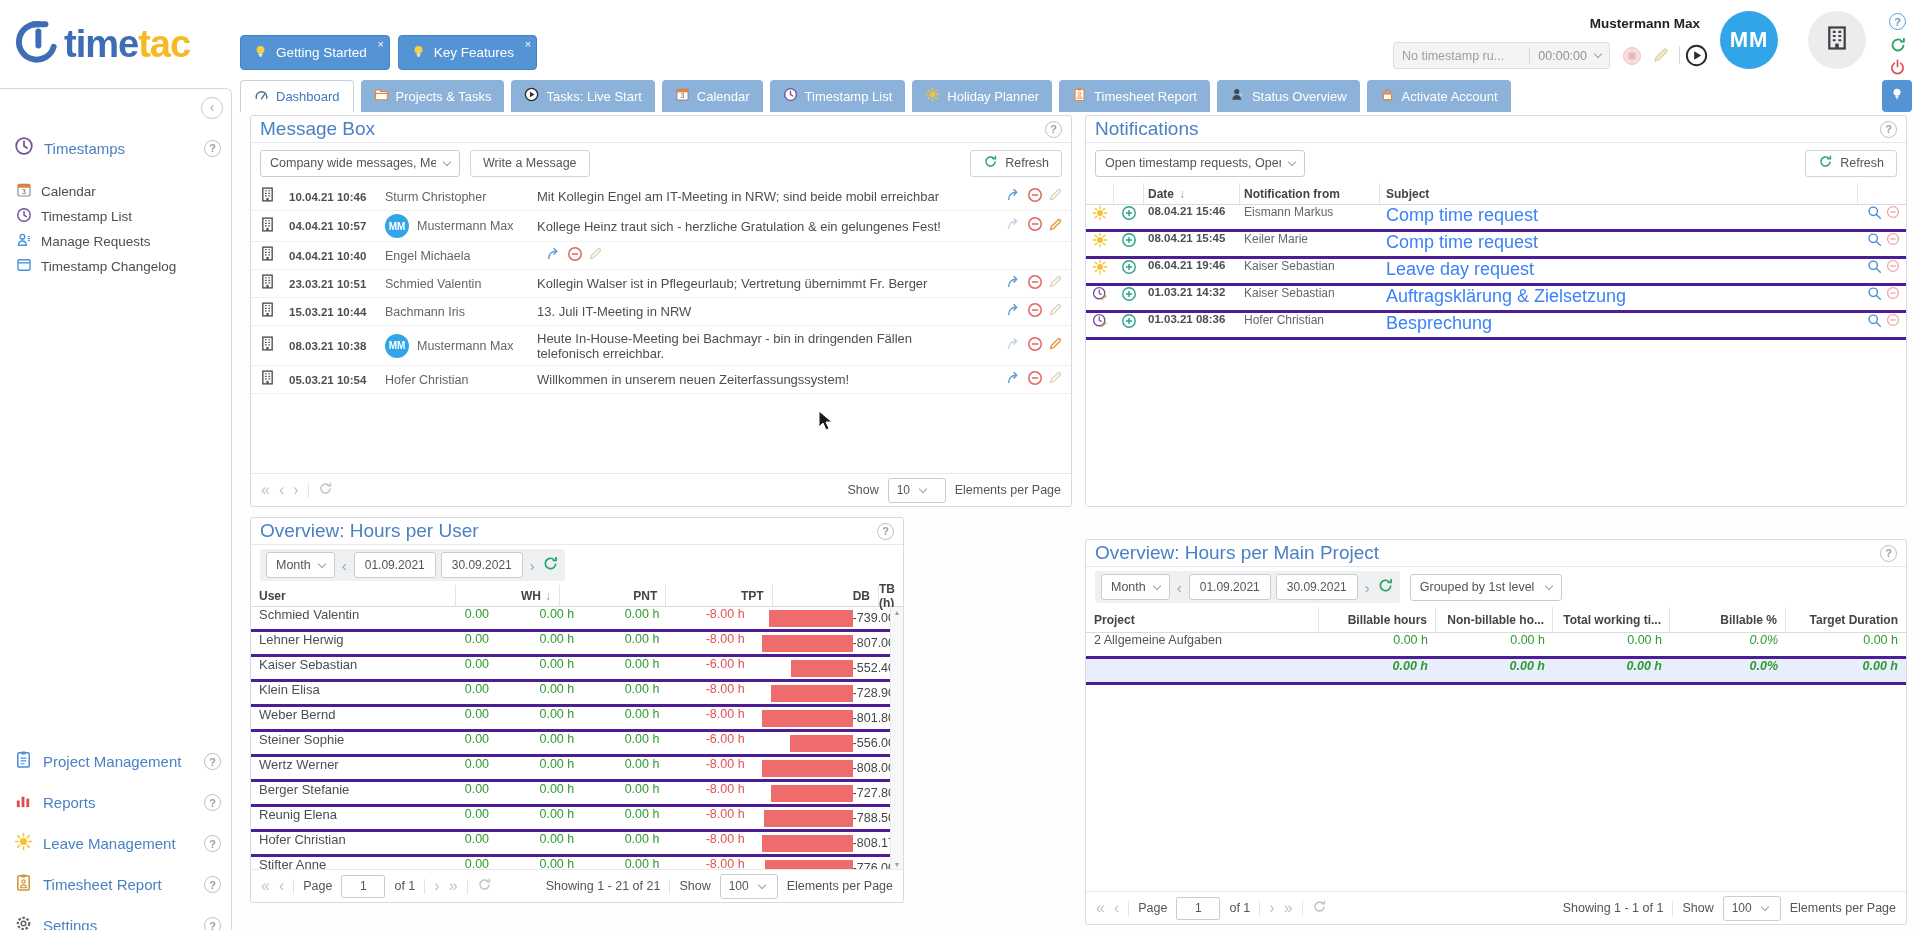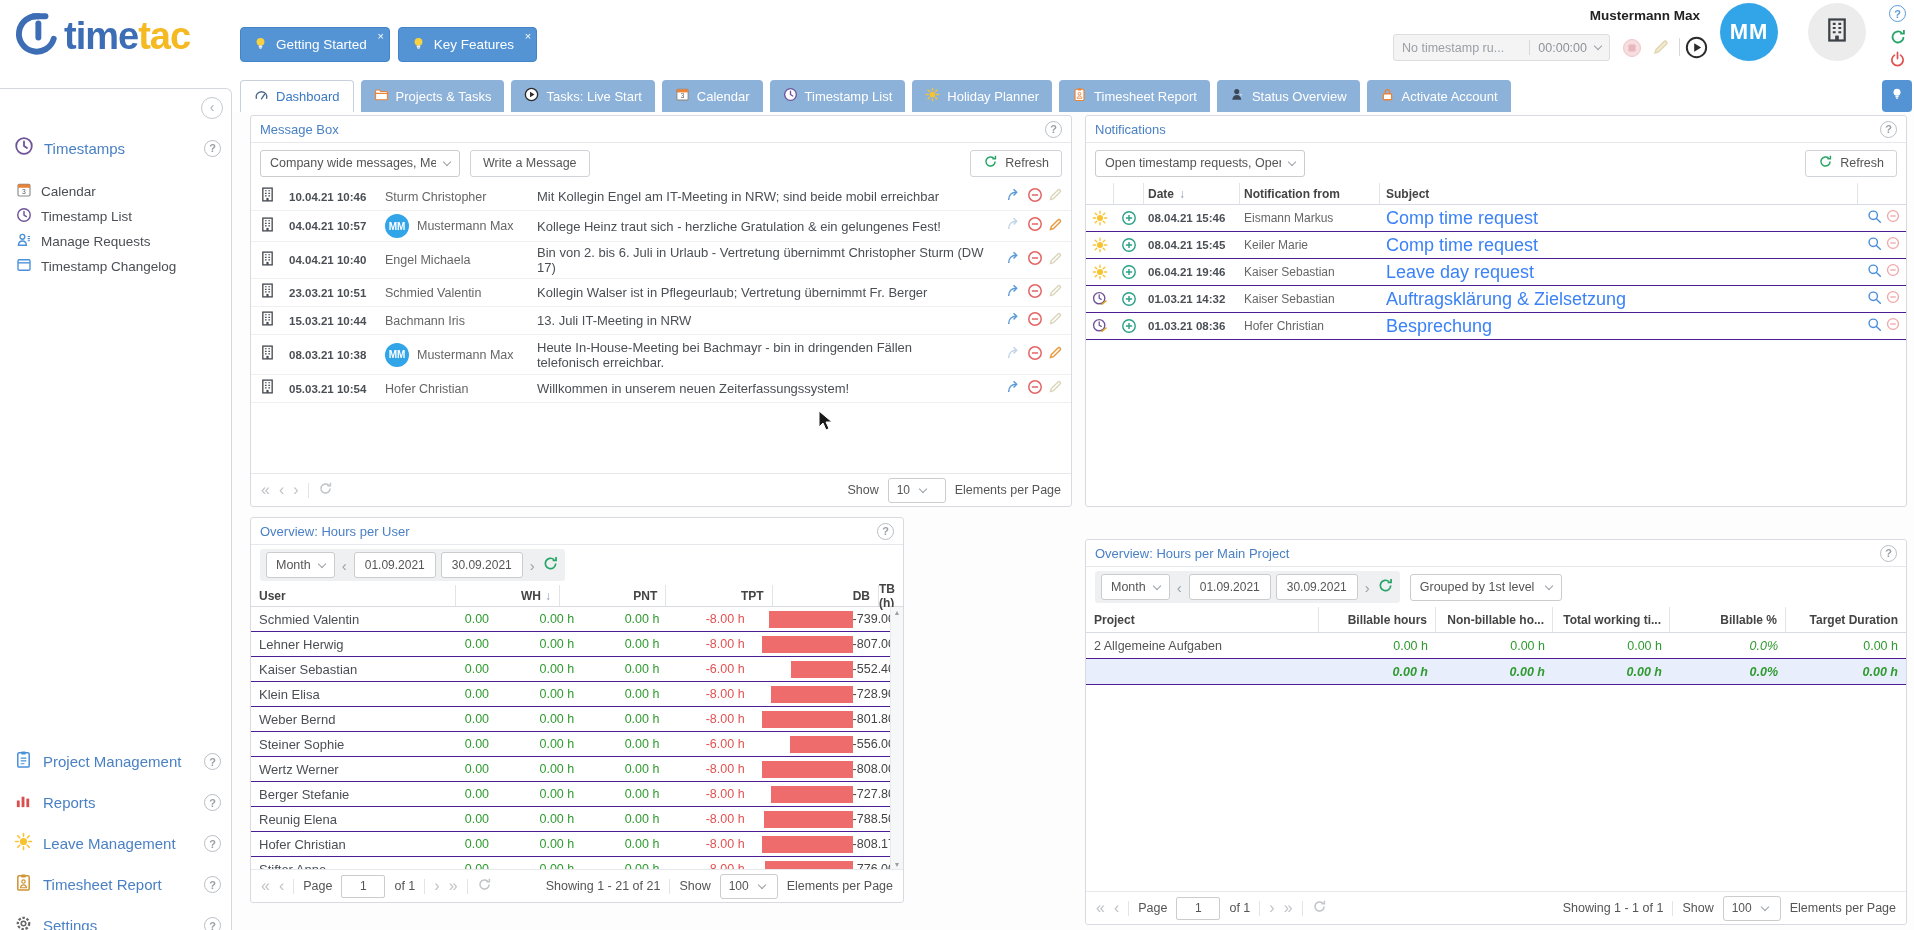--- a/index.html
+++ b/index.html
@@ -1,20 +1,20 @@
 <!DOCTYPE html>
 <html><head>
 <meta charset="utf-8">
 <style>
   * { margin:0; padding:0; box-sizing:border-box; }
   html,body { width:1914px; height:930px; overflow:hidden; background:#fff;
     font-family:"Liberation Sans","DejaVu Sans",sans-serif; color:#444; }
 
   
-  .header { position:absolute; left:0; top:0; width:1914px; height:64px; background:#fff; }
+  .header { position:absolute; left:0; top:8px; width:1914px; height:64px; background:#fff; }
   .logo { position:absolute; left:10px; top:8px; display:flex; align-items:center; }
   .logo-text { font-size:38px; font-weight:bold; letter-spacing:-1px; margin-left:2px; }
   .logo-time { color:#3d6eb5; } .logo-tac { color:#f5b922; }
 
   .quick-tabs { position:absolute; left:240px; top:27px; display:flex; gap:8px; }
   .quick-tab { position:relative; display:flex; align-items:center; gap:8px; height:35px;
     background:#5493d4; border:1px solid #4384c8; border-radius:4px; padding:0 22px 0 12px;
     color:#fff; font-size:13.5px; cursor:pointer; }
   .quick-close { position:absolute; right:5px; top:2px; font-size:11px; color:#fff; }
 
@@ -62,21 +62,21 @@
   
   .main { position:absolute; left:232px; top:112px; right:0; bottom:0; background:#fdfdfd; }
   .panel { position:absolute; background:#fff; border:1px solid #d7dbe1; border-radius:3px; }
   #message-box   { left:18px;  top:3px;   width:822px; height:392px; }
   #notifications { left:853px; top:3px;   width:822px; height:392px; }
   #hours-user    { left:18px;  top:405px; width:654px; height:386px; }
   #hours-project { left:853px; top:427px; width:822px; height:386px; }
 
   .panel-head { height:27px; display:flex; align-items:center; padding:0 9px;
     border-bottom:1px solid #e6e8ec; }
-  .panel-title { font-size:13px; color:#4a81c4; flex:1; }
+  .panel-title { font-size:19px; color:#4a81c4; flex:1; }
   .toolbar { display:flex; align-items:center; gap:10px; padding:6px 9px; height:40px; }
   .select { display:inline-flex; align-items:center; gap:8px; border:1px solid #ccc; border-radius:3px;
     height:27px; padding:0 9px; color:#555; font-size:12.5px; background:#fff; cursor:pointer; white-space:nowrap; }
   .chev { width:6px; height:6px; border-right:1.5px solid #9aa0a6; border-bottom:1.5px solid #9aa0a6;
     transform:rotate(45deg); margin-top:-3px; flex:none; }
   .btn { display:inline-flex; align-items:center; gap:7px; border:1px solid #d0d4d9; border-radius:3px;
     height:27px; padding:0 12px; color:#555; font-size:12.5px; background:#fff; cursor:pointer; white-space:nowrap; }
   .ml-auto { margin-left:auto; }
 
   .range-group { display:flex; align-items:center; gap:5px; background:#eef0f2; border-radius:3px;
@@ -96,21 +96,21 @@
     font-size:10px; font-weight:bold; display:inline-flex; align-items:center; justify-content:center; }
   .msg-text { flex:1; font-size:13px; color:#4a4f55; padding-right:10px; }
   .row-actions { width:66px; flex:none; display:flex; gap:5px; justify-content:flex-end; align-items:center; }
   .row-actions svg { cursor:pointer; }
 
   
   .thead { display:flex; align-items:center; height:22px; border-bottom:1px solid #d8dbdf;
     font-size:12px; font-weight:bold; color:#444; }
   .thead > div { border-right:1px solid #e2e4e8; height:100%; display:flex; align-items:center; }
   .thead > div:last-child { border-right:none; }
-  .tr { display:flex; align-items:center; height:25px; border-bottom:1px solid #4c1d95; font-size:12.5px; }
+  .tr { display:flex; height:25px; border-bottom:3px solid #4c1d95; font-size:12.5px; }
   .cell-r { justify-content:flex-end; display:flex; padding-right:8px; }
   .green { color:#2f9b2f; } .red { color:#e25151; }
 
   
   .cu-user { width:212px; padding-left:8px; color:#4a4f55; font-size:13px; }
   .cu-wh { width:108px; } .cu-n { width:110px; }
   .cu-tb { flex:1; display:flex; align-items:center; }
   .bar-zone { width:100px; height:17px; position:relative; }
   .bar { position:absolute; right:0; top:0; height:17px; background:#ef6c6c; }
   .tb-num { flex:1; text-align:right; padding-right:8px; color:#444; }
@@ -484,21 +484,20 @@
       </div>
 
       <div class="msg-row">
         <span class="msg-ico"><svg width="17" height="17" viewBox="0 0 20 20">
               <rect x="4.5" y="2.5" width="11" height="15" fill="none" stroke="#4a4f55" stroke-width="1.6"></rect>
               <path d="M7 5.6h2M11 5.6h2M7 8.6h2M11 8.6h2M7 11.6h2M11 11.6h2" stroke="#4a4f55" stroke-width="1.4"></path>
               <rect x="8.7" y="14" width="2.6" height="3.5" fill="#4a4f55"></rect>
             </svg></span>
         <span class="msg-date">04.04.21 10:40</span>
         <span class="msg-sender">Engel Michaela</span>
-        <span class="msg-text">Bin von 2. bis 6. Juli in Urlaub - Vertretung übernimmt Christopher Sturm (DW 17)</span>
         <span class="row-actions">
           <span><svg width="16" height="16" viewBox="0 0 18 18">
                 <path d="M3 14.5c0-5.5 3.5-8.5 8.5-8.5" fill="none" stroke="#5b9bd7" stroke-width="1.7"></path>
                 <path d="M8.5 2.5L12 6l-3.5 3.5" fill="none" stroke="#5b9bd7" stroke-width="1.7"></path>
               </svg></span>
           <span><svg width="16" height="16" viewBox="0 0 18 18">
                 <circle cx="9" cy="9" r="7" fill="none" stroke="#e36666" stroke-width="1.7"></circle>
                 <path d="M5.5 9h7" stroke="#e36666" stroke-width="1.7"></path>
               </svg></span>
           <span><svg width="15" height="15" viewBox="0 0 18 18">

